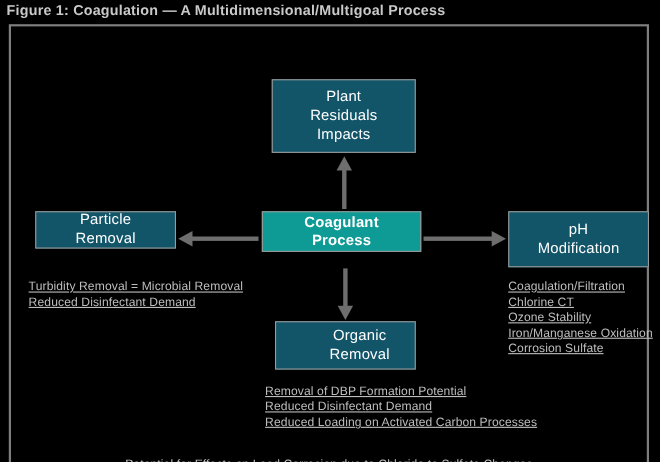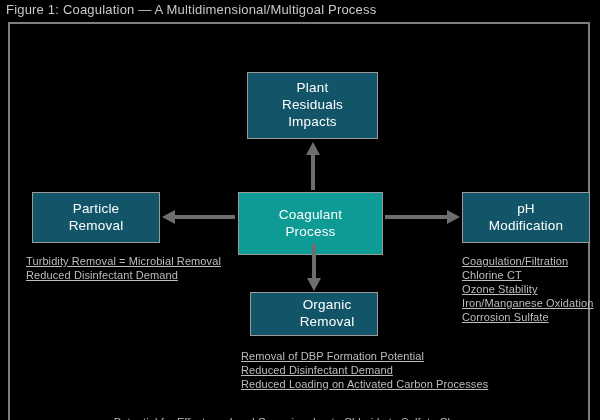--- a/index.html
+++ b/index.html
@@ -17,21 +17,21 @@
   }
 
   #figure-title {
     position: absolute;
     left: 6px;
     top: 2px;
     font-size: 13px;
     letter-spacing: 0.2px;
     color: #c9c9c9;
     white-space: nowrap;
-    font-weight: 400;
+    font-weight: 700;
   }
 
   #frame {
     position: absolute;
     left: 8px;
     top: 22px;
     width: 582px;
     height: 404px;
     border: 2px solid #7e7e7e;
     box-sizing: border-box;
@@ -49,22 +49,22 @@
     text-align: center;
     line-height: 1.25;
     font-size: 13.5px;
     white-space: pre-line;
     letter-spacing: 0.2px;
   }
   .node.dark { background: #125569; }
   .node.center { background: #0e9a95; }
 
   #node-plant    { left: 237px; top: 48px;  width: 131px; height: 67px; text-align: center; }
-  #node-particle { left: 22px;  top: 168px; width: 128px; height: 51px; text-align: center; }
-  #node-coagulant{ left: 228px; top: 168px; width: 145px; height: 63px; }
+  #node-particle { left: 22px;  top: 168px; width: 128px; height: 34px; text-align: center; }
+  #node-coagulant{ left: 228px; top: 168px; width: 145px; height: 37px; font-weight: bold; }
   #node-ph       { left: 452px; top: 168px; width: 128px; height: 51px; }
   #node-organic  { left: 240px; top: 268px; width: 128px; height: 44px; padding-left: 26px; }
 
   .arrow { position: absolute; }
   .arrow .shaft { position: absolute; background: #6e6e6e; }
   .arrow .head  { position: absolute; width: 0; height: 0; }
 
   
   #arrow-up { left: 296px; top: 118px; width: 14px; height: 48px; }
   #arrow-up .shaft { left: 5px; top: 10px; width: 4px; height: 38px; }

